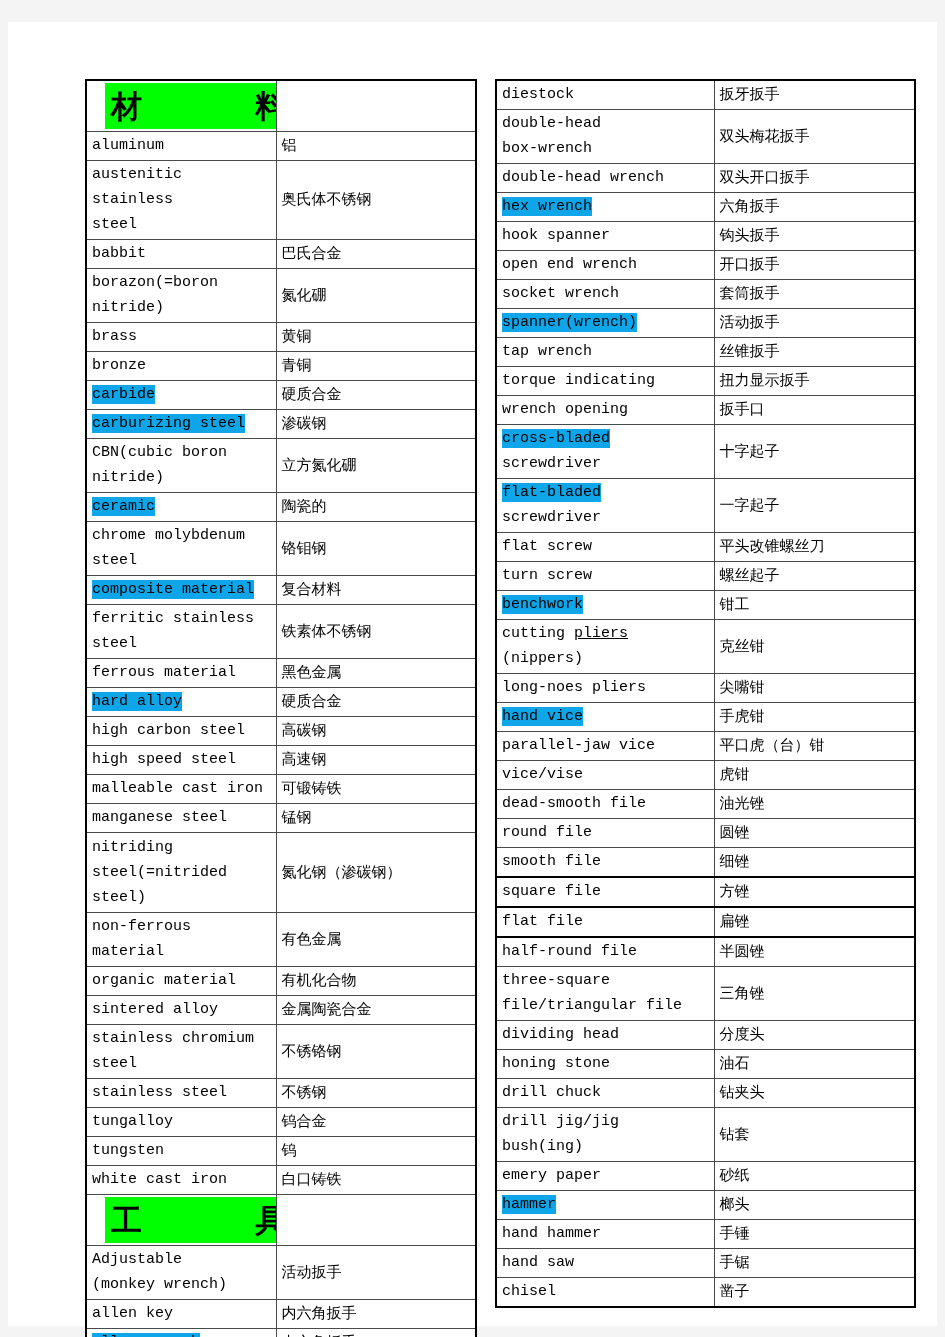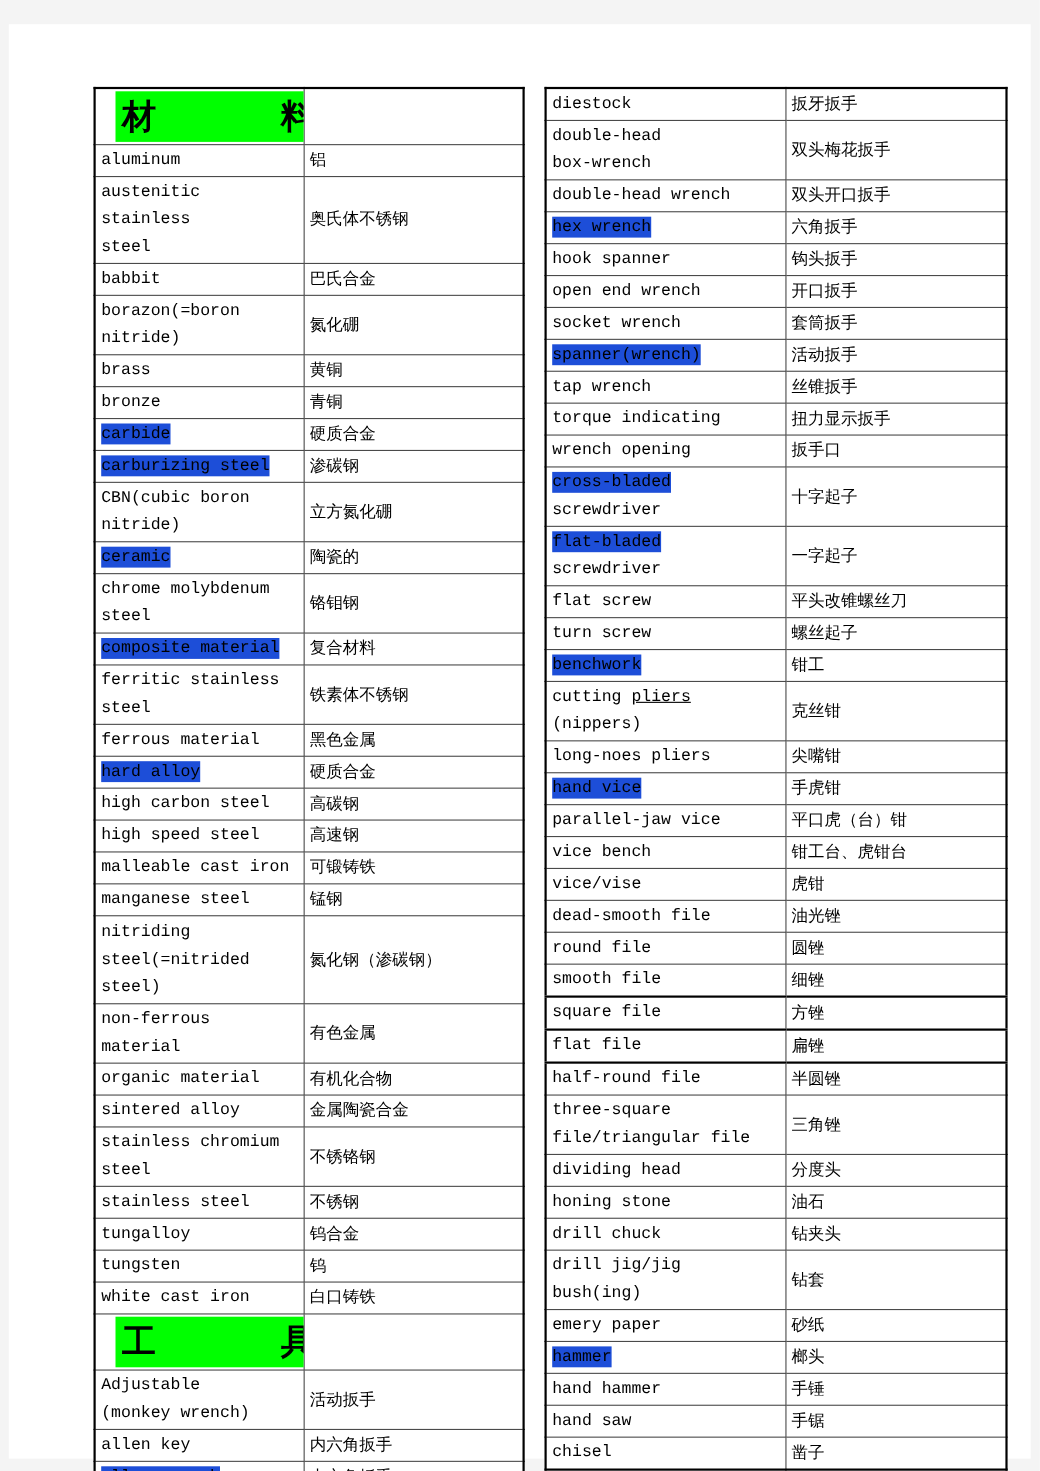--- a/index.html
+++ b/index.html
@@ -80,21 +80,21 @@
     font-family: "DejaVu Sans", "Liberation Sans", sans-serif;
     font-size: 31px;
     font-weight: bold;
     line-height: 46px;
     padding: 0 6px;
     margin-left: 18px;
     letter-spacing: 14px;
     white-space: pre;
   }
   .hl {
-    background: #1d4ed8;
+    background: #0ea5e9;
     padding: 1px 0;
     box-decoration-break: clone;
     -webkit-box-decoration-break: clone;
   }
   .spell {
     text-decoration: underline;
     text-decoration-color: #000;
     text-align: right;
   }
 </style>
@@ -325,24 +325,20 @@
           </tr>
           <tr class="r1">
             <td class="en"><span class="hl">hand vice</span></td>
             <td class="zh">手虎钳</td>
           </tr>
           <tr class="r1">
             <td class="en">parallel-jaw vice</td>
             <td class="zh">平口虎（台）钳</td>
           </tr>
           <tr class="r1">
-            <td class="en">vice bench</td>
-            <td class="zh">钳工台、虎钳台</td>
-          </tr>
-          <tr class="r1">
             <td class="en">vice/vise</td>
             <td class="zh">虎钳</td>
           </tr>
           <tr class="r1">
             <td class="en">dead-smooth file</td>
             <td class="zh">油光锉</td>
           </tr>
           <tr class="r1">
             <td class="en">round file</td>
             <td class="zh">圆锉</td>

